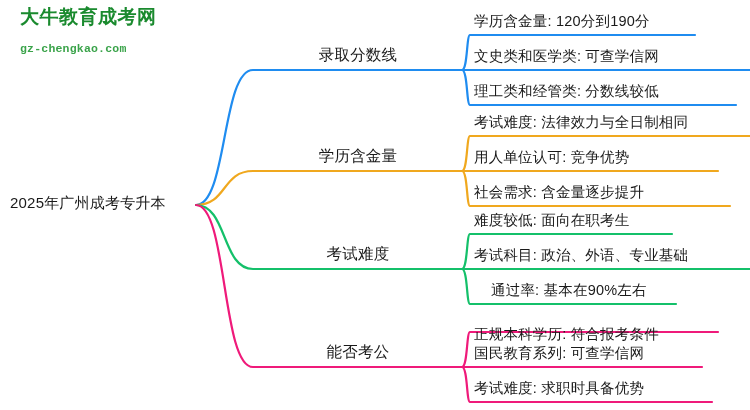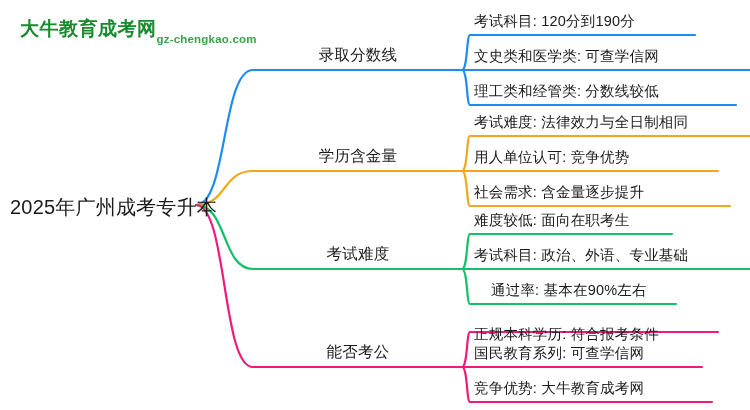--- a/index.html
+++ b/index.html
@@ -34,23 +34,24 @@
     gap: 6px;
   }
   #logo-mark {
     width: 44px;
     height: 46px;
     position: relative;
     flex: 0 0 auto;
   }
   #logo-text-wrap {
     display: flex;
-    flex-direction: row;
+    flex-direction: column;
     justify-content: space-between;
     line-height: 1;
+    font-family: Liberation Mono, monospace;
   }
   #logo-title {
     font-size: 19px;
     font-weight: bold;
     color: #1a8a2e;
     letter-spacing: 0.5px;
     white-space: nowrap;
   }
   #logo-sub {
     font-size: 11.5px;
@@ -62,21 +63,21 @@
   }
 
   
   .node-text {
     position: absolute;
     color: #1a1a1a;
     white-space: nowrap;
     font-family: "Liberation Sans", "DejaVu Sans", sans-serif;
   }
   .root-text {
-    font-size: 20px;
+    font-size: 15px;
     letter-spacing: 0.2px;
   }
   .branch-text {
     font-size: 15.5px;
     letter-spacing: 0.2px;
   }
   .leaf-text {
     font-size: 14.5px;
     letter-spacing: 0.2px;
   }
@@ -154,30 +155,30 @@
 </svg>
 
 <div id="logo">
   <div id="logo-text-wrap">
     <div id="logo-title">大牛教育成考网</div>
     <div id="logo-sub">gz-chengkao.com</div>
   </div>
 </div>
 
 <div id="text-layer">
-    <div class="node-text leaf-text" style="left: 474px; top: 12px;">考试科目: 120分到190分</div>
+    <div class="node-text leaf-text" style="left: 474px; top: 12px;">学历含金量: 120分到190分</div>
     <div class="node-text leaf-text" style="left: 474px; top: 47px;">文史类和医学类: 可查学信网</div>
     <div class="node-text leaf-text" style="left: 474px; top: 82px;">理工类和经管类: 分数线较低</div>
     <div class="node-text branch-text" style="left: 358px; top: 45px; transform: translateX(-50%);">录取分数线</div>
     <div class="node-text leaf-text" style="left: 474px; top: 113px;">考试难度: 法律效力与全日制相同</div>
     <div class="node-text leaf-text" style="left: 474px; top: 148px;">用人单位认可: 竞争优势</div>
     <div class="node-text leaf-text" style="left: 474px; top: 183px;">社会需求: 含金量逐步提升</div>
     <div class="node-text branch-text" style="left: 358px; top: 146px; transform: translateX(-50%);">学历含金量</div>
     <div class="node-text leaf-text" style="left: 474px; top: 211px;">难度较低: 面向在职考生</div>
     <div class="node-text leaf-text" style="left: 474px; top: 246px;">考试科目: 政治、外语、专业基础</div>
     <div class="node-text leaf-text" style="left: 474px; top: 281px; margin-left: 17px;">通过率: 基本在90%左右</div>
     <div class="node-text branch-text" style="left: 358px; top: 244px; transform: translateX(-50%);">考试难度</div>
     <div class="node-text leaf-text" style="left: 474px; top: 309px; margin-top: 16px;">正规本科学历: 符合报考条件</div>
     <div class="node-text leaf-text" style="left: 474px; top: 344px;">国民教育系列: 可查学信网</div>
-    <div class="node-text leaf-text" style="left: 474px; top: 379px;">竞争优势: 大牛教育成考网</div>
+    <div class="node-text leaf-text" style="left: 474px; top: 379px;">考试难度: 求职时具备优势</div>
     <div class="node-text branch-text" style="left: 358px; top: 342px; transform: translateX(-50%);">能否考公</div>
     <div class="node-text root-text" style="left: 10px; top: 194px;">2025年广州成考专升本</div>
   </div>
 
 </body></html>

